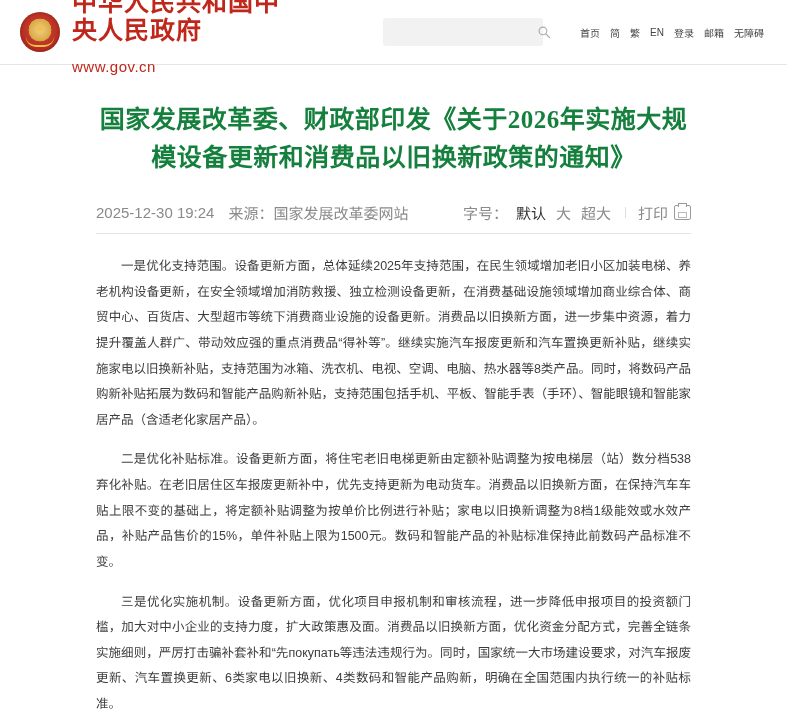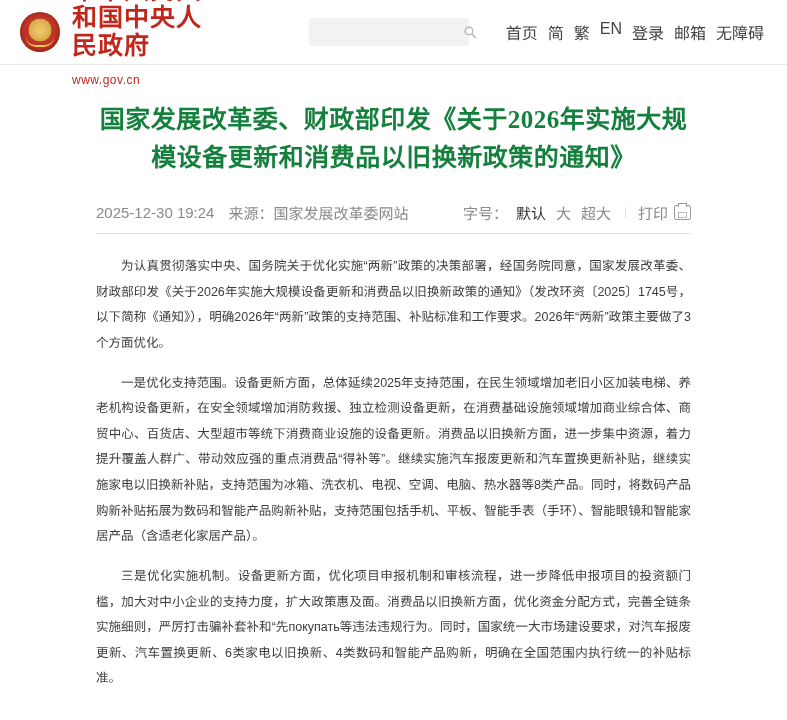--- a/index.html
+++ b/index.html
@@ -66,21 +66,21 @@
   }
   .brand-title {
     font-family: "Liberation Serif", "DejaVu Serif", serif;
     font-size: 25px;
     font-weight: bold;
     color: #c0271b;
     letter-spacing: 1px;
     line-height: 1.1;
   }
   .brand-url {
-    font-size: 12px;
+    font-size: 15px;
     color: #c0271b;
     letter-spacing: .5px;
     margin-top: 14px;
   }
 
   .search-box {
     flex: 0 0 auto;
     width: 160px;
     height: 28px;
     background: #f2f2f2;
@@ -102,22 +102,22 @@
   }
   .search-icon {
     width: 14px; height: 14px;
     flex: 0 0 14px;
     opacity: .55;
   }
 
   .header-links {
     margin-left: 32px;
     display: flex;
-    align-items: flex-start;
-    font-size: 16px;
+    align-items: center;
+    font-size: 10px;
     color: #444;
     white-space: nowrap;
   }
   .header-links a {
     color: #444;
     text-decoration: none;
     padding: 0 5px;
     cursor: pointer;
   }
 
@@ -265,20 +265,20 @@
         <span class="fs-opt active">默认</span>
         <span class="fs-opt">大</span>
         <span class="fs-opt">超大</span>
         <span class="vbar"></span>
         <span>打印</span>
         <span class="printer-icon"></span>
       </div>
     </div>
 
     <div class="body-text">
-      <p>为认真贯彻落实中央、国务院关于优化实施“两新”政策的决策部署，经国务院同意，国家发展改革委、财政部印发《关于2026年实施大规模设备更新和消费品以旧换新政策的通知》（发改环资〔2025〕1745号，以下简称《通知》），明确2026年“两新”政策的支持范围、补贴标准和工作要求。2026年“两新”政策主要做了3个方面优化。</p>
       <p>一是优化支持范围。设备更新方面，总体延续2025年支持范围，在民生领域增加老旧小区加装电梯、养老机构设备更新，在安全领域增加消防救援、独立检测设备更新，在消费基础设施领域增加商业综合体、商贸中心、百货店、大型超市等统下消费商业设施的设备更新。消费品以旧换新方面，进一步集中资源，着力提升覆盖人群广、带动效应强的重点消费品“得补等”。继续实施汽车报废更新和汽车置换更新补贴，继续实施家电以旧换新补贴，支持范围为冰箱、洗衣机、电视、空调、电脑、热水器等8类产品。同时，将数码产品购新补贴拓展为数码和智能产品购新补贴，支持范围包括手机、平板、智能手表（手环）、智能眼镜和智能家居产品（含适老化家居产品）。</p>
+      <p>二是优化补贴标准。设备更新方面，将住宅老旧电梯更新由定额补贴调整为按电梯层（站）数分档538弃化补贴。在老旧居住区车报废更新补中，优先支持更新为电动货车。消费品以旧换新方面，在保持汽车车贴上限不变的基础上，将定额补贴调整为按单价比例进行补贴；家电以旧换新调整为8档1级能效或水效产品，补贴产品售价的15%，单件补贴上限为1500元。数码和智能产品的补贴标准保持此前数码产品标准不变。</p>
       <p>三是优化实施机制。设备更新方面，优化项目申报机制和审核流程，进一步降低申报项目的投资额门槛，加大对中小企业的支持力度，扩大政策惠及面。消费品以旧换新方面，优化资金分配方式，完善全链条实施细则，严厉打击骗补套补和“先покупать等违法违规行为。同时，国家统一大市场建设要求，对汽车报废更新、汽车置换更新、6类家电以旧换新、4类数码和智能产品购新，明确在全国范围内执行统一的补贴标准。</p>
 
     </div>
 
   </div>
 </div>
 
 </body></html>

